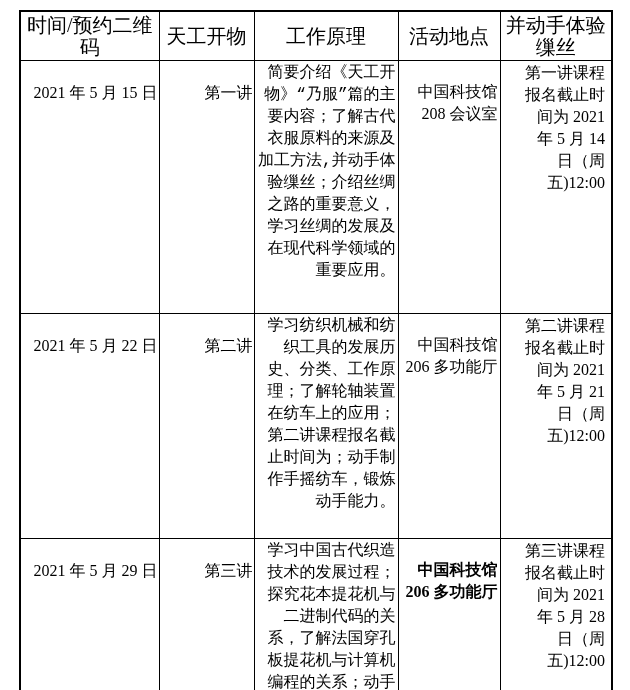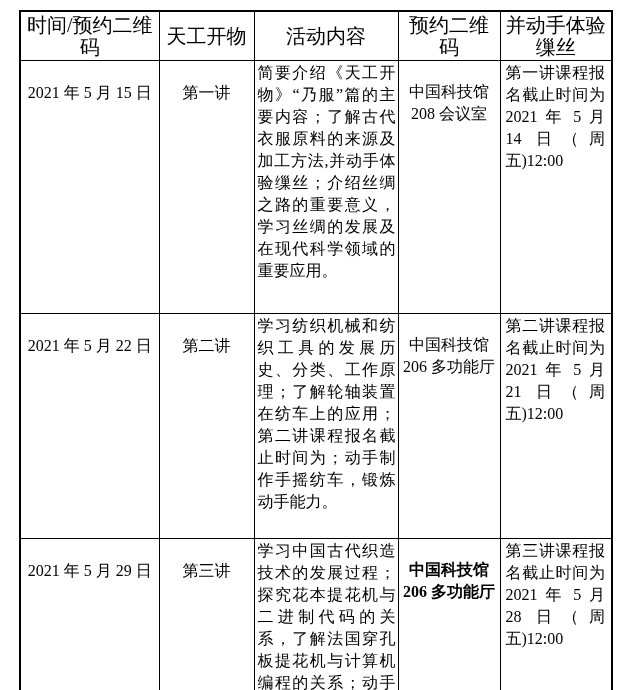--- a/index.html
+++ b/index.html
@@ -32,20 +32,21 @@
   table.schedule col.c1 { width: 139px; }
   table.schedule col.c2 { width: 95px; }
   table.schedule col.c3 { width: 144px; }
   table.schedule col.c4 { width: 102px; }
   table.schedule col.c5 { width: 112px; }
 
   table.schedule th, table.schedule td {
     border: 1px solid #000000;
     vertical-align: top;
     overflow: hidden;
+    text-align: right;
   }
   table.schedule th {
     height: 41px;
     font-weight: normal;
     text-align: center;
     vertical-align: middle;
     padding: 2px;
     font-size: 20px;
     margin-left: 16px;
   }
@@ -59,45 +60,46 @@
   }
   td.cell-location {
     text-align: center;
     padding-top: 20px;
     padding-left: 2px;
     padding-right: 2px;
   }
   td.cell-content {
     text-align: justify;
     padding: 1px 2px 1px 3px;
+    font-family: Liberation Mono, monospace;
   }
   td.cell-deadline {
     text-align: justify;
-    padding: 1px 6px 1px 5px;
+    padding: 1px 6px 1px 17px;
   }
   td.bold-cell { font-weight: bold; }
 </style>
 </head>
 <body>
 
 <div class="page">
   <table class="schedule">
     <colgroup>
       <col class="c1">
         <col class="c2">
         <col class="c3">
         <col class="c4">
         <col class="c5">
     </colgroup>
     <thead>
       <tr>
         <th>时间/预约二维码</th>
         <th>天工开物</th>
-        <th>活动内容</th>
-        <th>预约二维码</th>
+        <th>工作原理</th>
+        <th>活动地点</th>
         <th>并动手体验缫丝</th>
       </tr>
     </thead>
     <tbody>
       <tr class="row-1">
         <td class="cell-time">2021 年 5 月 15 日</td>
         <td class="cell-name">第一讲</td>
         <td class="cell-content">简要介绍《天工开物》“乃服”篇的主要内容；了解古代衣服原料的来源及加工方法,并动手体验缫丝；介绍丝绸之路的重要意义，学习丝绸的发展及在现代科学领域的重要应用。</td>
         <td class="cell-location">中国科技馆 208 会议室</td>
         <td class="cell-deadline">第一讲课程报名截止时间为 2021 年 5 月 14 日（周五)12:00</td>

